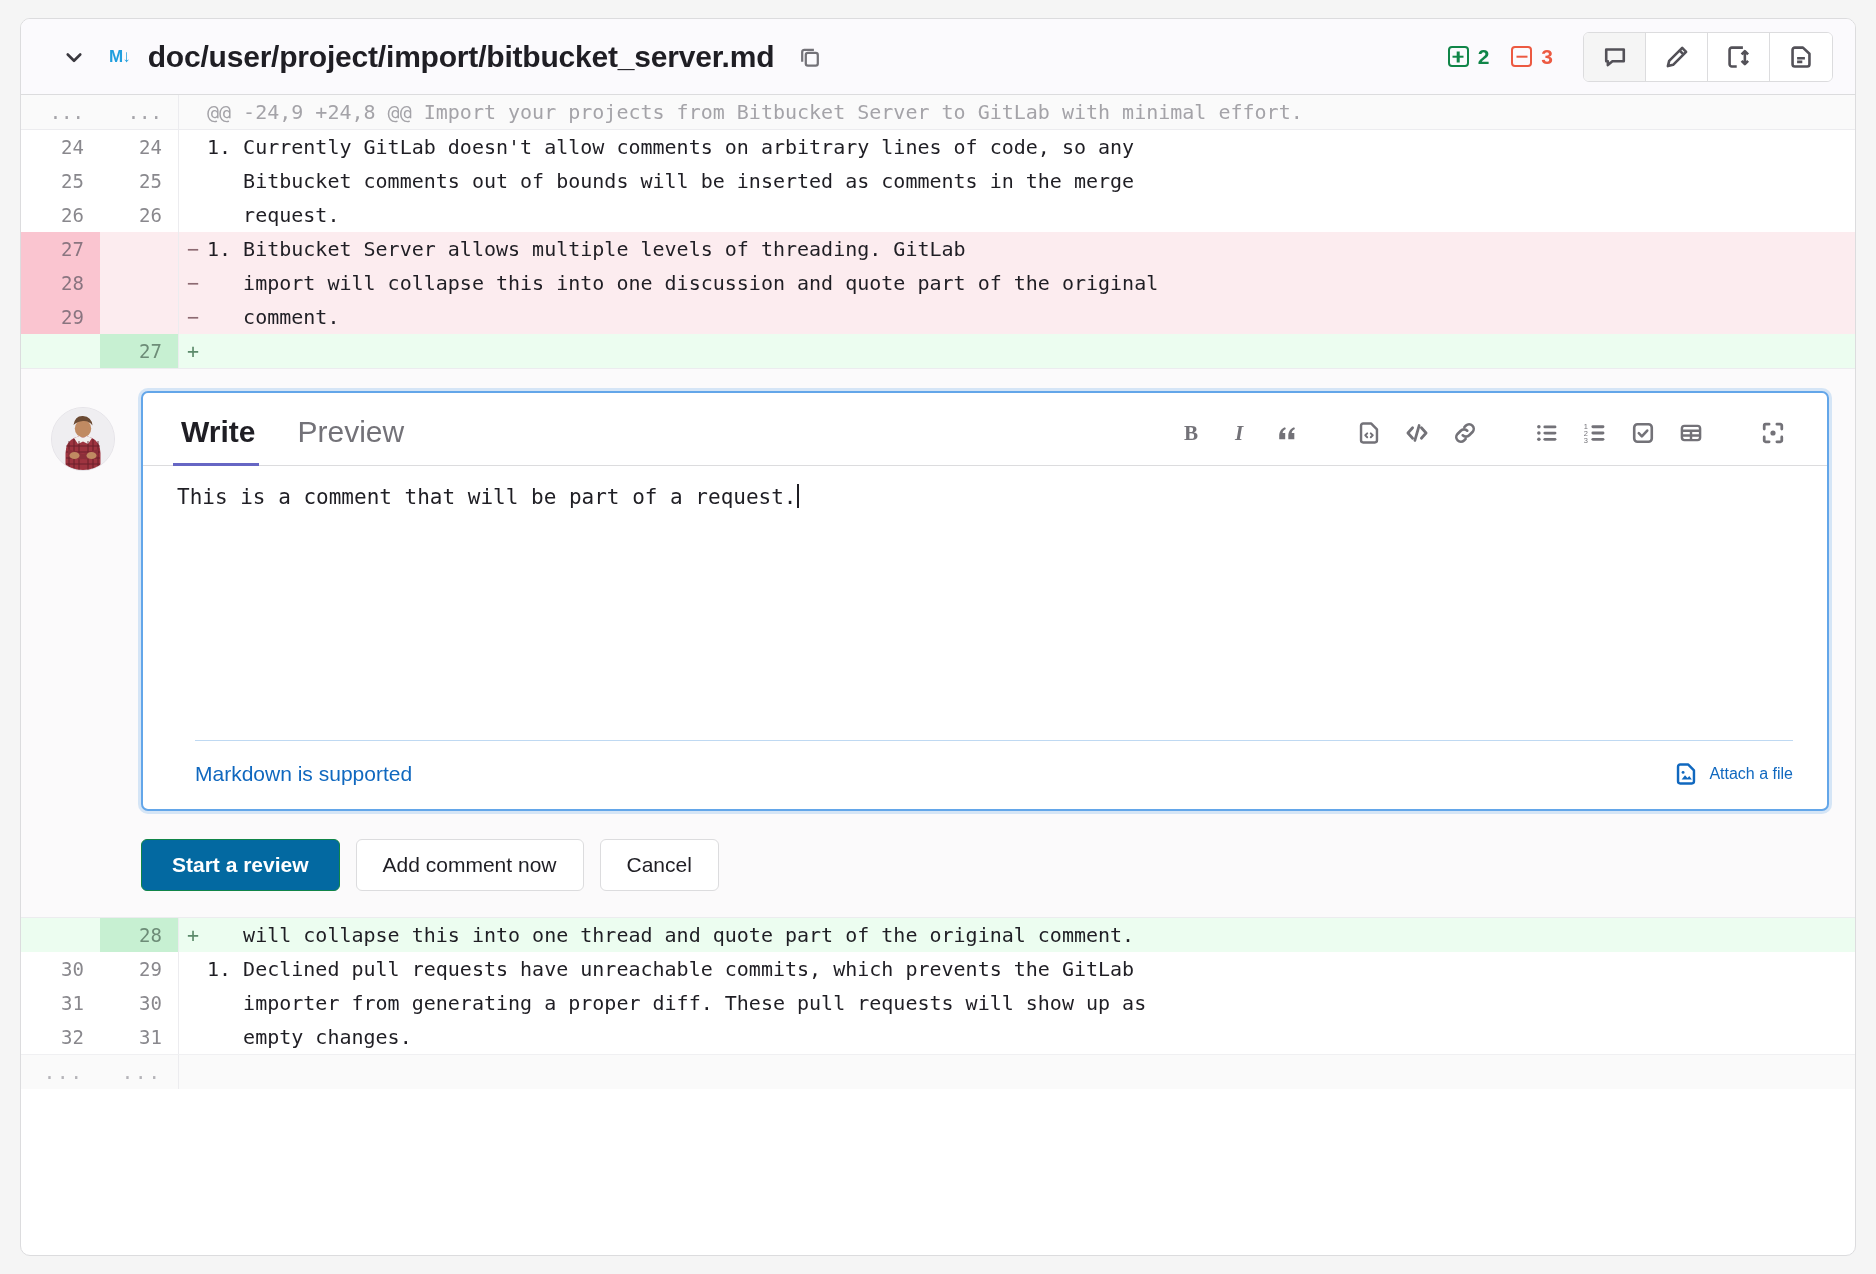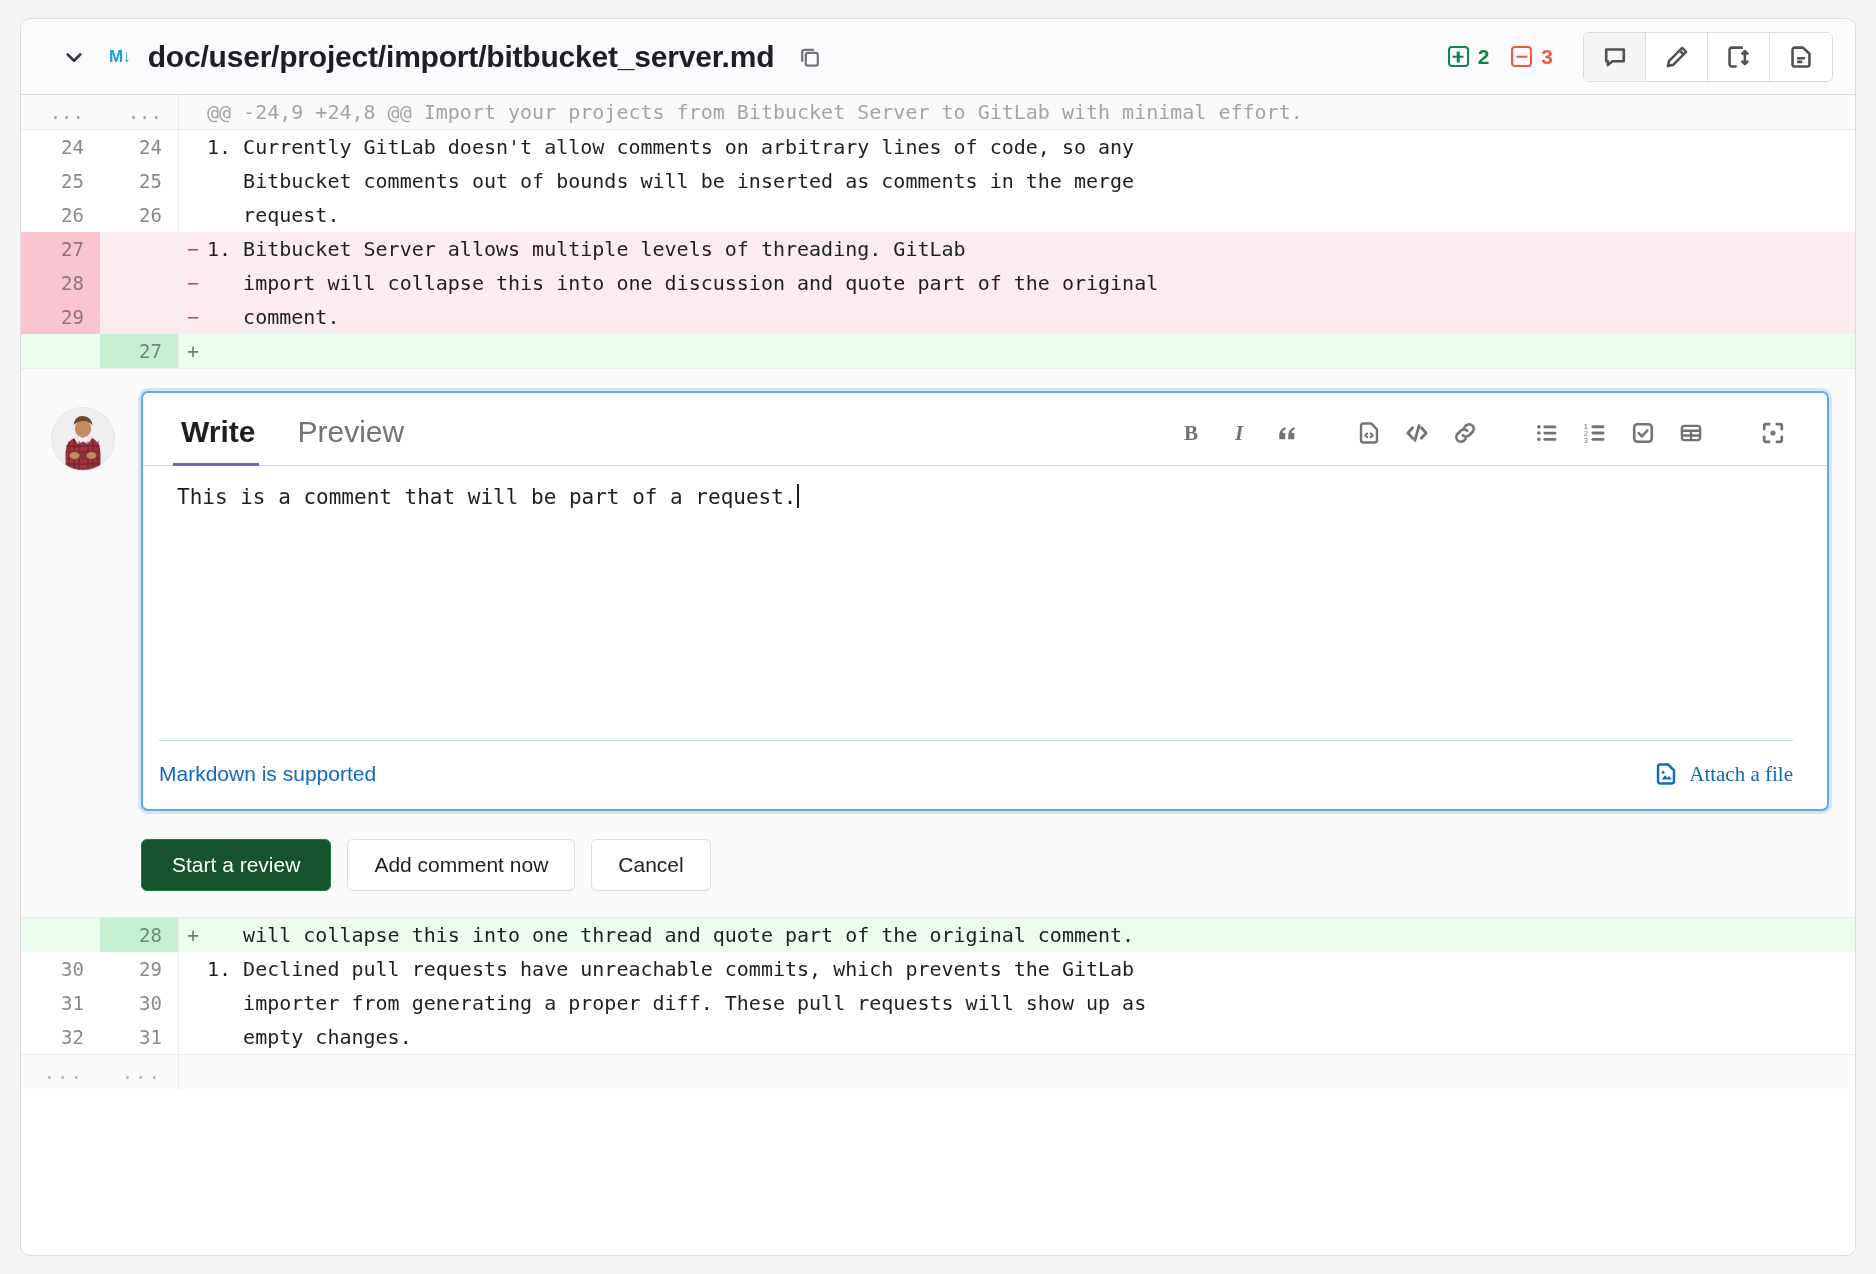--- a/index.html
+++ b/index.html
@@ -228,62 +228,62 @@
     line-height: 30px;
   }
   .caret {
     display: inline-block;
     width: 2px; height: 24px;
     background: #1f1e24;
     vertical-align: -4px;
   }
   .editor-foot {
     border-top: 1px solid #bfd9f2;
-    margin: 24px 34px 0 16px;
+    margin: 24px 34px 0 52px;
     padding: 20px 0 22px 0;
     display: flex;
     align-items: center;
   }
   .mdlink {
     color: #1068bf;
     font-size: 21px;
     text-decoration: none;
     cursor: pointer;
   }
   .foot-spacer { flex: 1 1 auto; }
   .attach {
     color: #1068bf;
-    font-size: 21px;
+    font-size: 16px;
     display: flex; align-items: center;
     cursor: pointer;
-    font-family: Liberation Serif, serif;
   }
   .attach .ico { margin-right: 10px; display: flex; }
   .actions {
     display: flex;
     margin-top: 28px;
   }
   .abtn {
     height: 52px;
     border-radius: 6px;
     font-size: 21px;
     display: flex; align-items: center; justify-content: center;
     padding: 0 26px;
     cursor: pointer;
     margin-right: 16px;
     border: 1px solid #dcdcde;
     background: #fff;
     color: #1f1e24;
     white-space: nowrap;
   }
   .abtn.primary {
-    background: #14532d;
+    background: #0369a1;
     border-color: #108548;
     color: #fff;
     padding: 0 30px;
+    font-weight: bold;
   }
 </style>
 </head>
 <body>
 
 <div class="page">
   <div class="diff-card">
 
     <div class="diff-header">
       <div class="chevron-btn">

